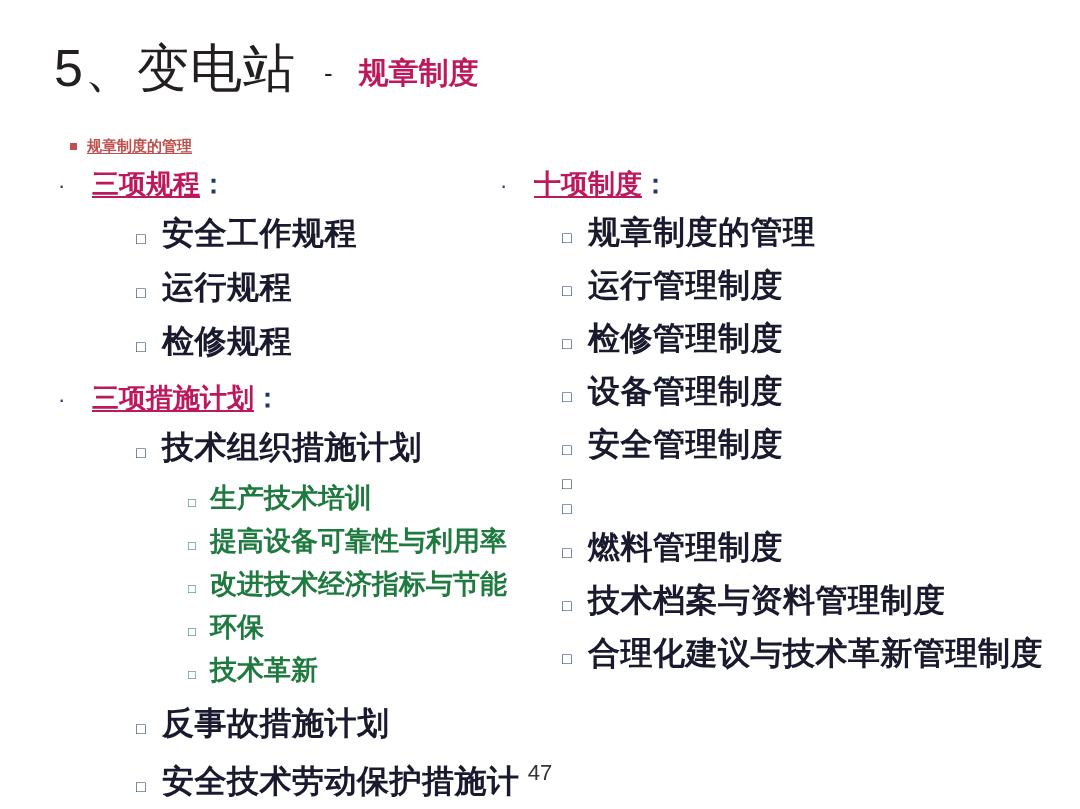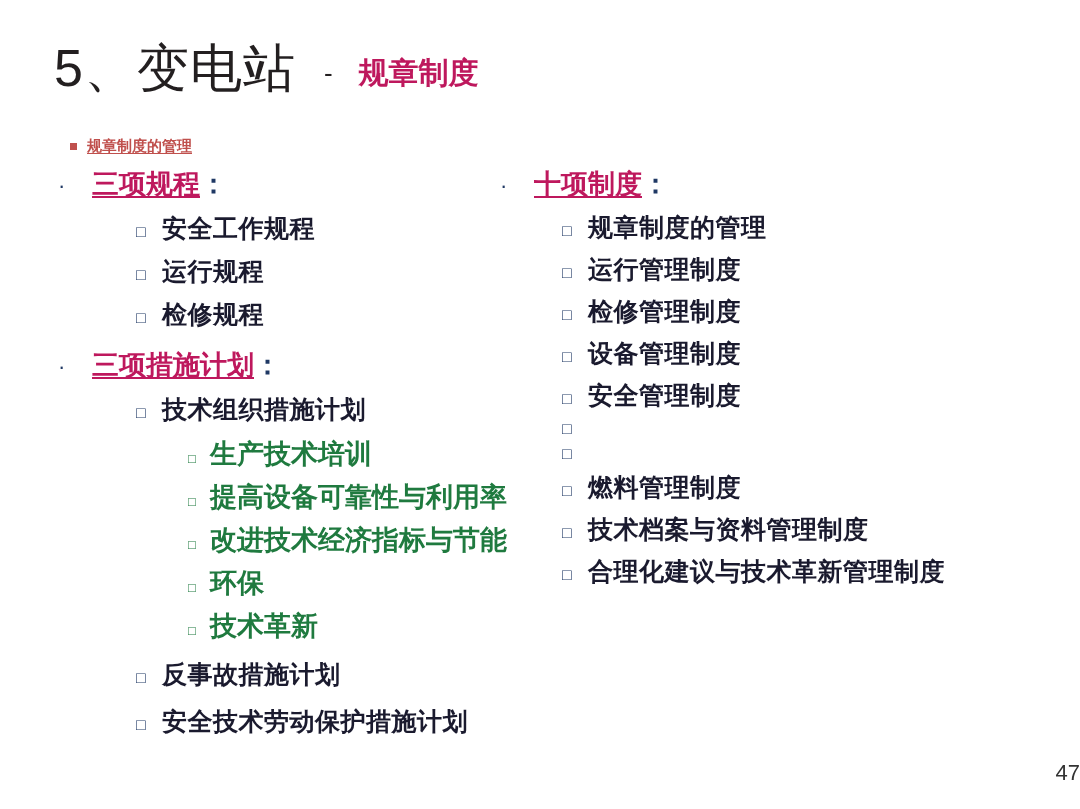--- a/index.html
+++ b/index.html
@@ -124,21 +124,21 @@
     margin: 10px 0 10px 0;
     padding-left: 78px;
   }
   .lvl2 .sqb {
     flex: 0 0 26px;
     font-size: 16px;
     color: #1f3864;
     line-height: 1;
   }
   .lvl2 .txt {
-    font-size: 25px;
+    font-size: 32px;
     font-weight: bold;
     color: #1a1a2e;
     letter-spacing: 0.5px;
   }
 
   
   .col-right .lvl2 {
     padding-left: 62px;
     margin: 9px 0 9px 0;
   }
@@ -161,21 +161,21 @@
     font-weight: bold;
     color: #1f7a3f;
   }
 
   
   .page-num {
     position: absolute;
     left: 0;
     right: 0;
     top: 760px;
-    text-align: right;
+    text-align: center;
     font-size: 22px;
     color: #333333;
   }
 </style>
 </head>
 <body>
 
 <div class="slide">
 
   <div class="title-row">

